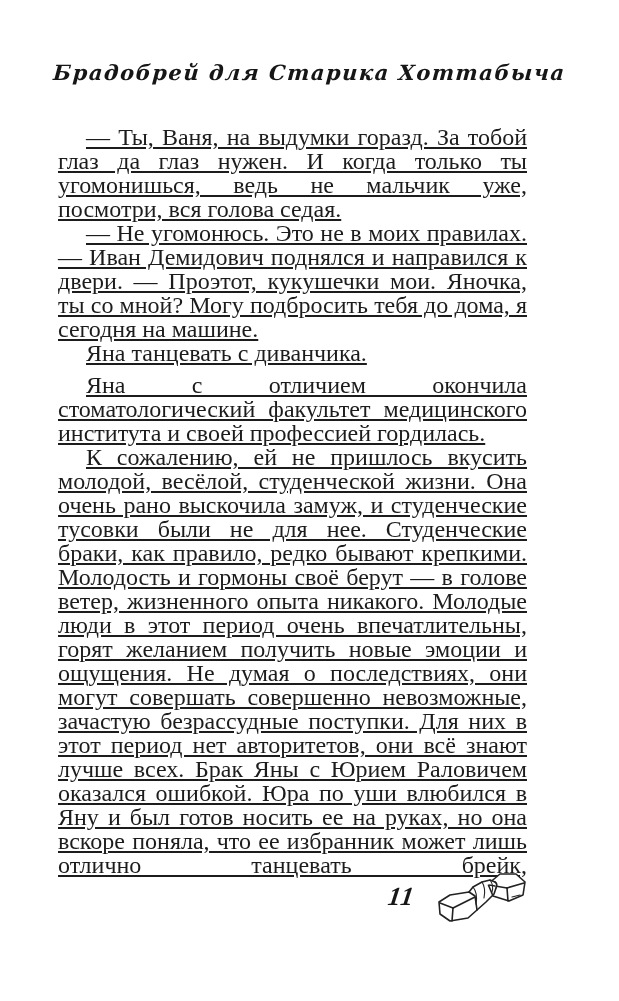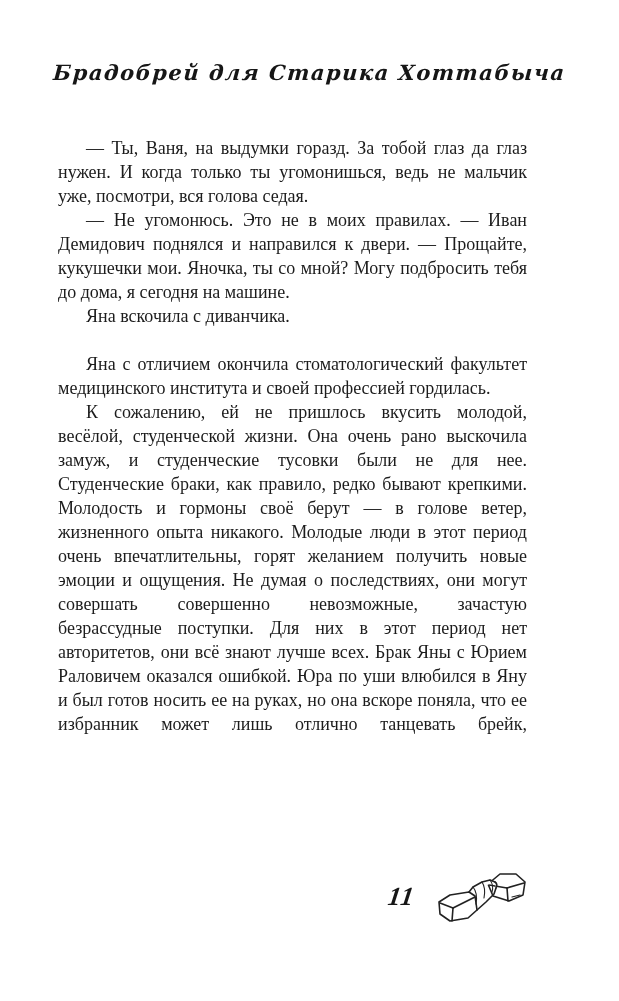--- a/index.html
+++ b/index.html
@@ -25,35 +25,36 @@
     font-family: "DejaVu Serif", "Liberation Serif", serif;
     font-style: italic;
     font-weight: bold;
     font-size: 21px;
     letter-spacing: 1.5px;
     color: #161616;
     transform: skewX(-4deg);
   }
   .body-text {
     position: absolute;
-    top: 136px;
+    top: 125px;
     left: 58px;
     width: 469px;
-    font-size: 18px;
+    font-size: 24px;
     line-height: 24px;
     text-align: justify;
     hyphens: manual;
+    text-decoration: underline;
   }
   .body-text p {
     margin: 0;
     padding: 0;
     text-indent: 28px;
   }
   .section-break {
-    margin-top: 24px;
+    margin-top: 8px;
   }
   .continues {
     text-align-last: justify;
   }
   .page-footer {
     position: absolute;
     left: 0;
     top: 866px;
     width: 100%;
     height: 72px;
@@ -80,22 +81,22 @@
 </head>
 <body>
 
 <div class="page">
 
   <div class="running-header">Брадобрей для Старика Хоттабыча</div>
 
   <div class="body-text">
     <section>
       <p>— Ты, Ваня, на выдумки горазд. За тобой глаз да глаз нужен. И когда только ты угомонишься, ведь не мальчик уже, посмотри, вся голова седая.</p>
-      <p>— Не угомонюсь. Это не в моих правилах. — Иван Демидович поднялся и направился к двери. — Про­щайте, кукушечки мои. Яночка, ты со мной? Могу подбросить тебя до дома, я сегодня на машине.</p>
-      <p>Яна вскочила с диванчика.</p>
+      <p>— Не угомонюсь. Это не в моих правилах. — Иван Демидович поднялся и направился к двери. — Про­этот, кукушечки мои. Яночка, ты со мной? Могу подбросить тебя до дома, я сегодня на машине.</p>
+      <p>Яна танцевать с диванчика.</p>
     </section>
     <section class="section-break">
       <p>Яна с отличием окончила стоматологический фа­культет медицинского института и своей професси­ей гордилась.</p>
       <p class="continues">К сожалению, ей не пришлось вкусить молодой, весёлой, студенческой жизни. Она очень рано выско­чила замуж, и студенческие тусовки были не для нее. Студенческие браки, как правило, редко бывают крепкими. Молодость и гормоны своё берут — в го­лове ветер, жизненного опыта никакого. Молодые люди в этот период очень впечатлительны, горят же­ланием получить новые эмоции и ощущения. Не ду­мая о последствиях, они могут совершать совершен­но невозможные, зачастую безрассудные поступки. Для них в этот период нет авторитетов, они всё зна­ют лучше всех. Брак Яны с Юрием Раловичем ока­зался ошибкой. Юра по уши влюбился в Яну и был готов носить ее на руках, но она вскоре поняла, что ее избранник может лишь отлично танцевать брейк,</p>
     </section>
   </div>
 
   <div class="page-footer">
     <span class="page-number">11</span>
 

